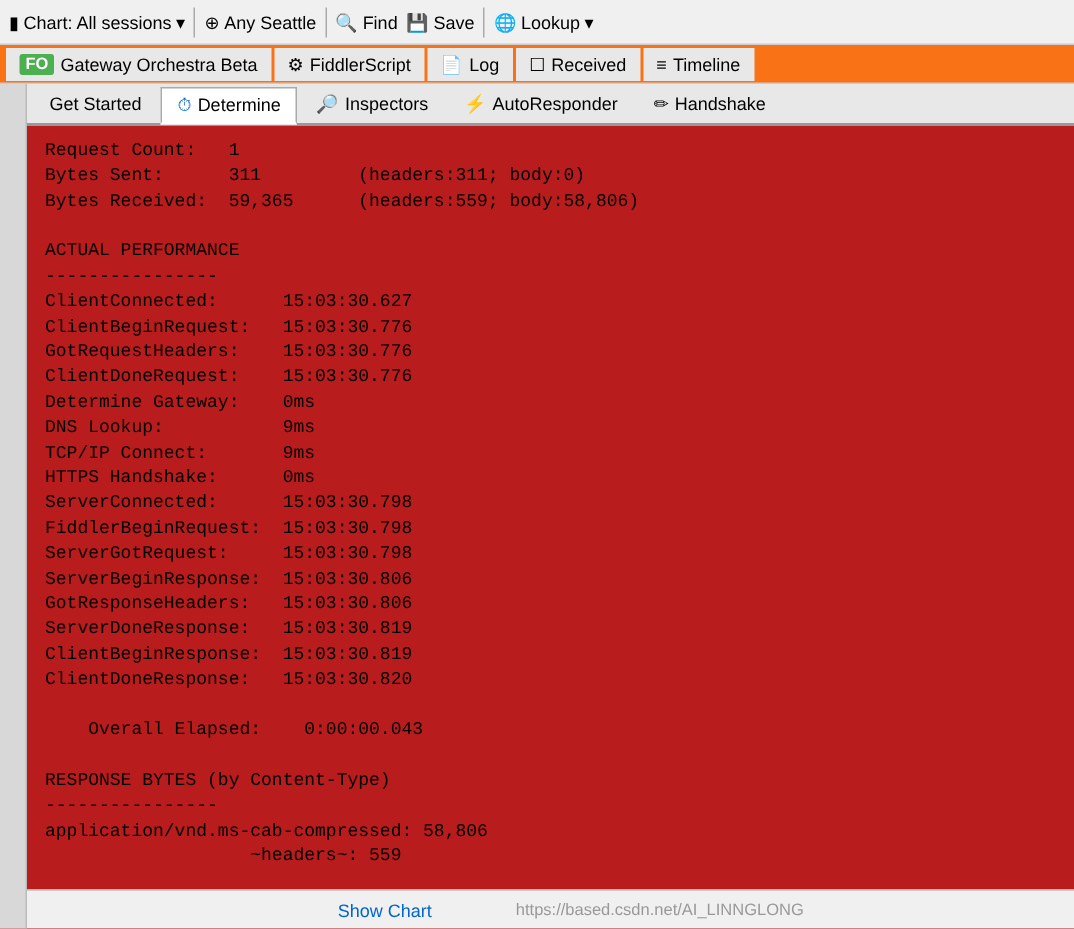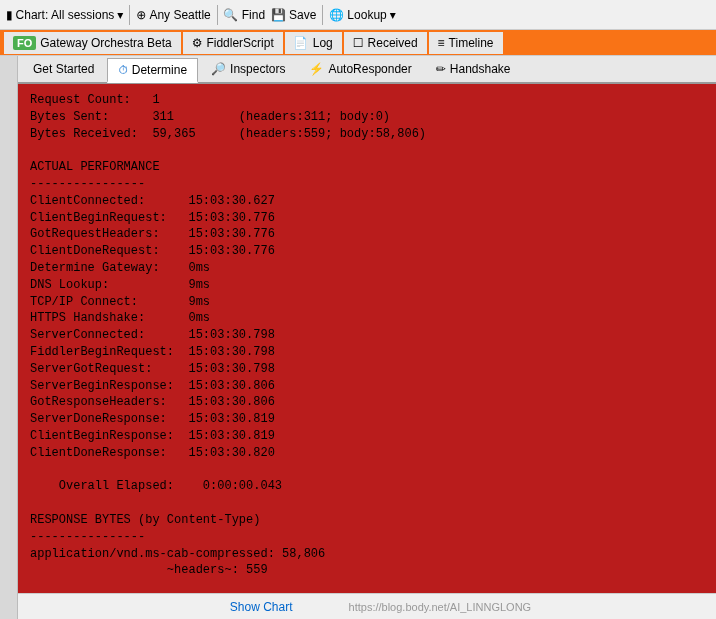--- a/index.html
+++ b/index.html
@@ -288,19 +288,19 @@
                    ~headers~: 559
 
 
 ESTIMATED WORLDWIDE PERFORMANCE
 ----------------
 The following are VERY rough estimates of download times when hitting servers
 based in Seattle.</div>
 
         <div class="bottom-bar">
           <a class="show-chart-link">Show Chart</a>
-          <span class="watermark">https://blog.body.net/AI_LINNGLONG</span>
+          <span class="watermark">https://based.csdn.net/AI_LINNGLONG</span>
         </div>
       </div>
 
     </div>
   </div>
 </div>
 
 </body></html>

